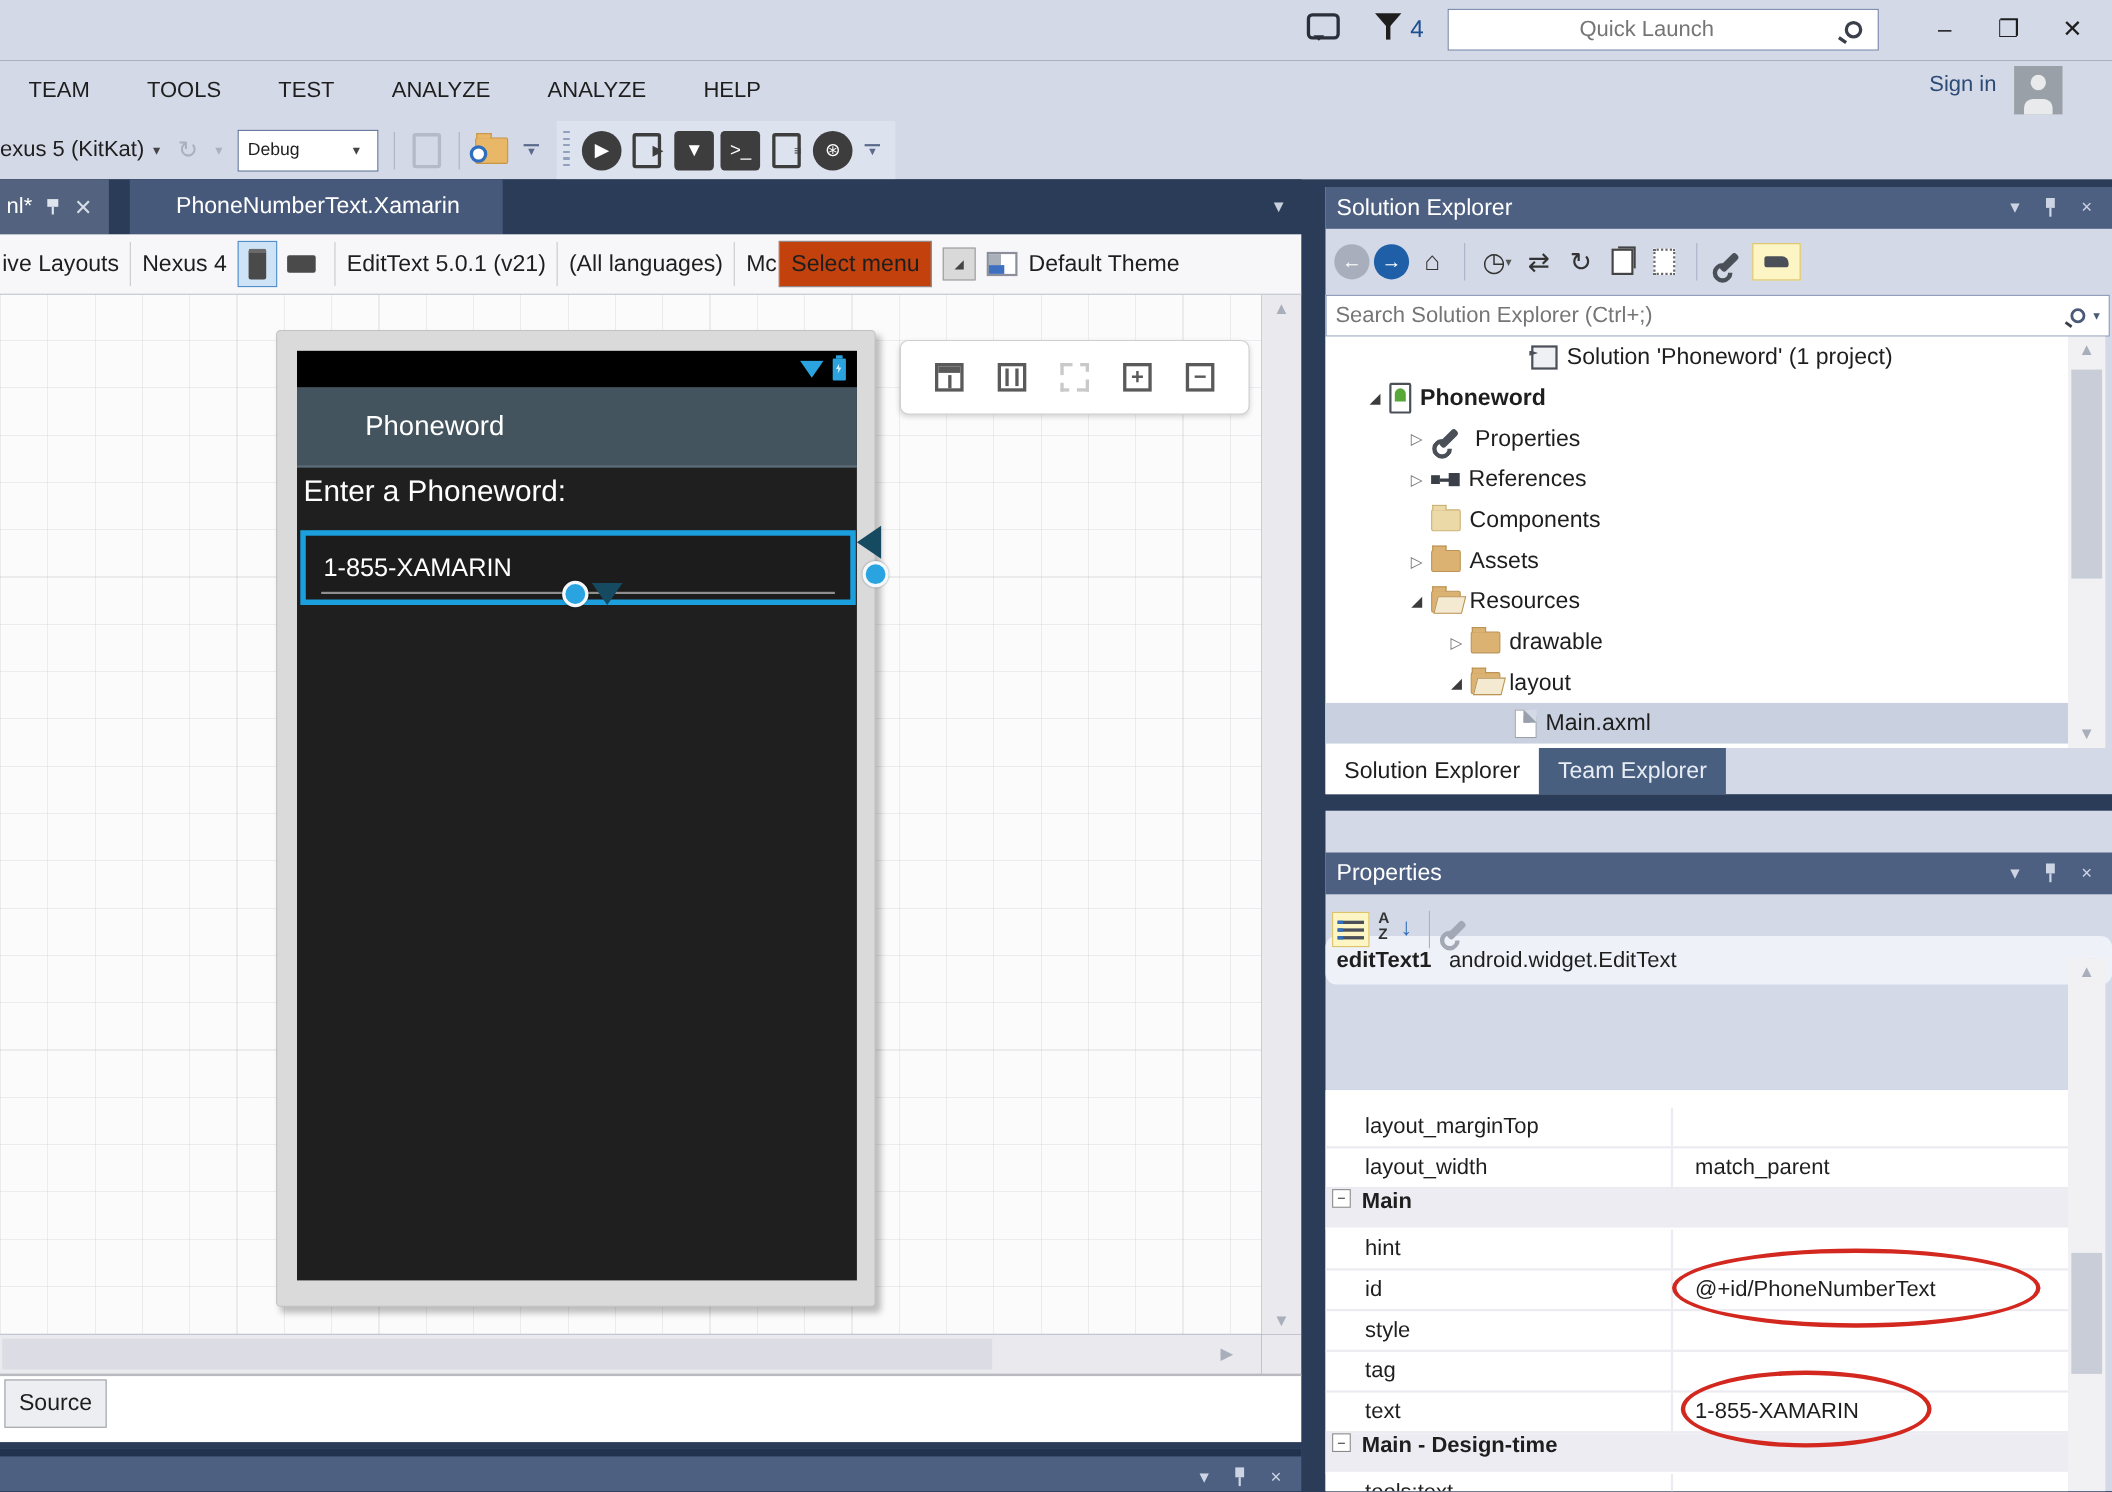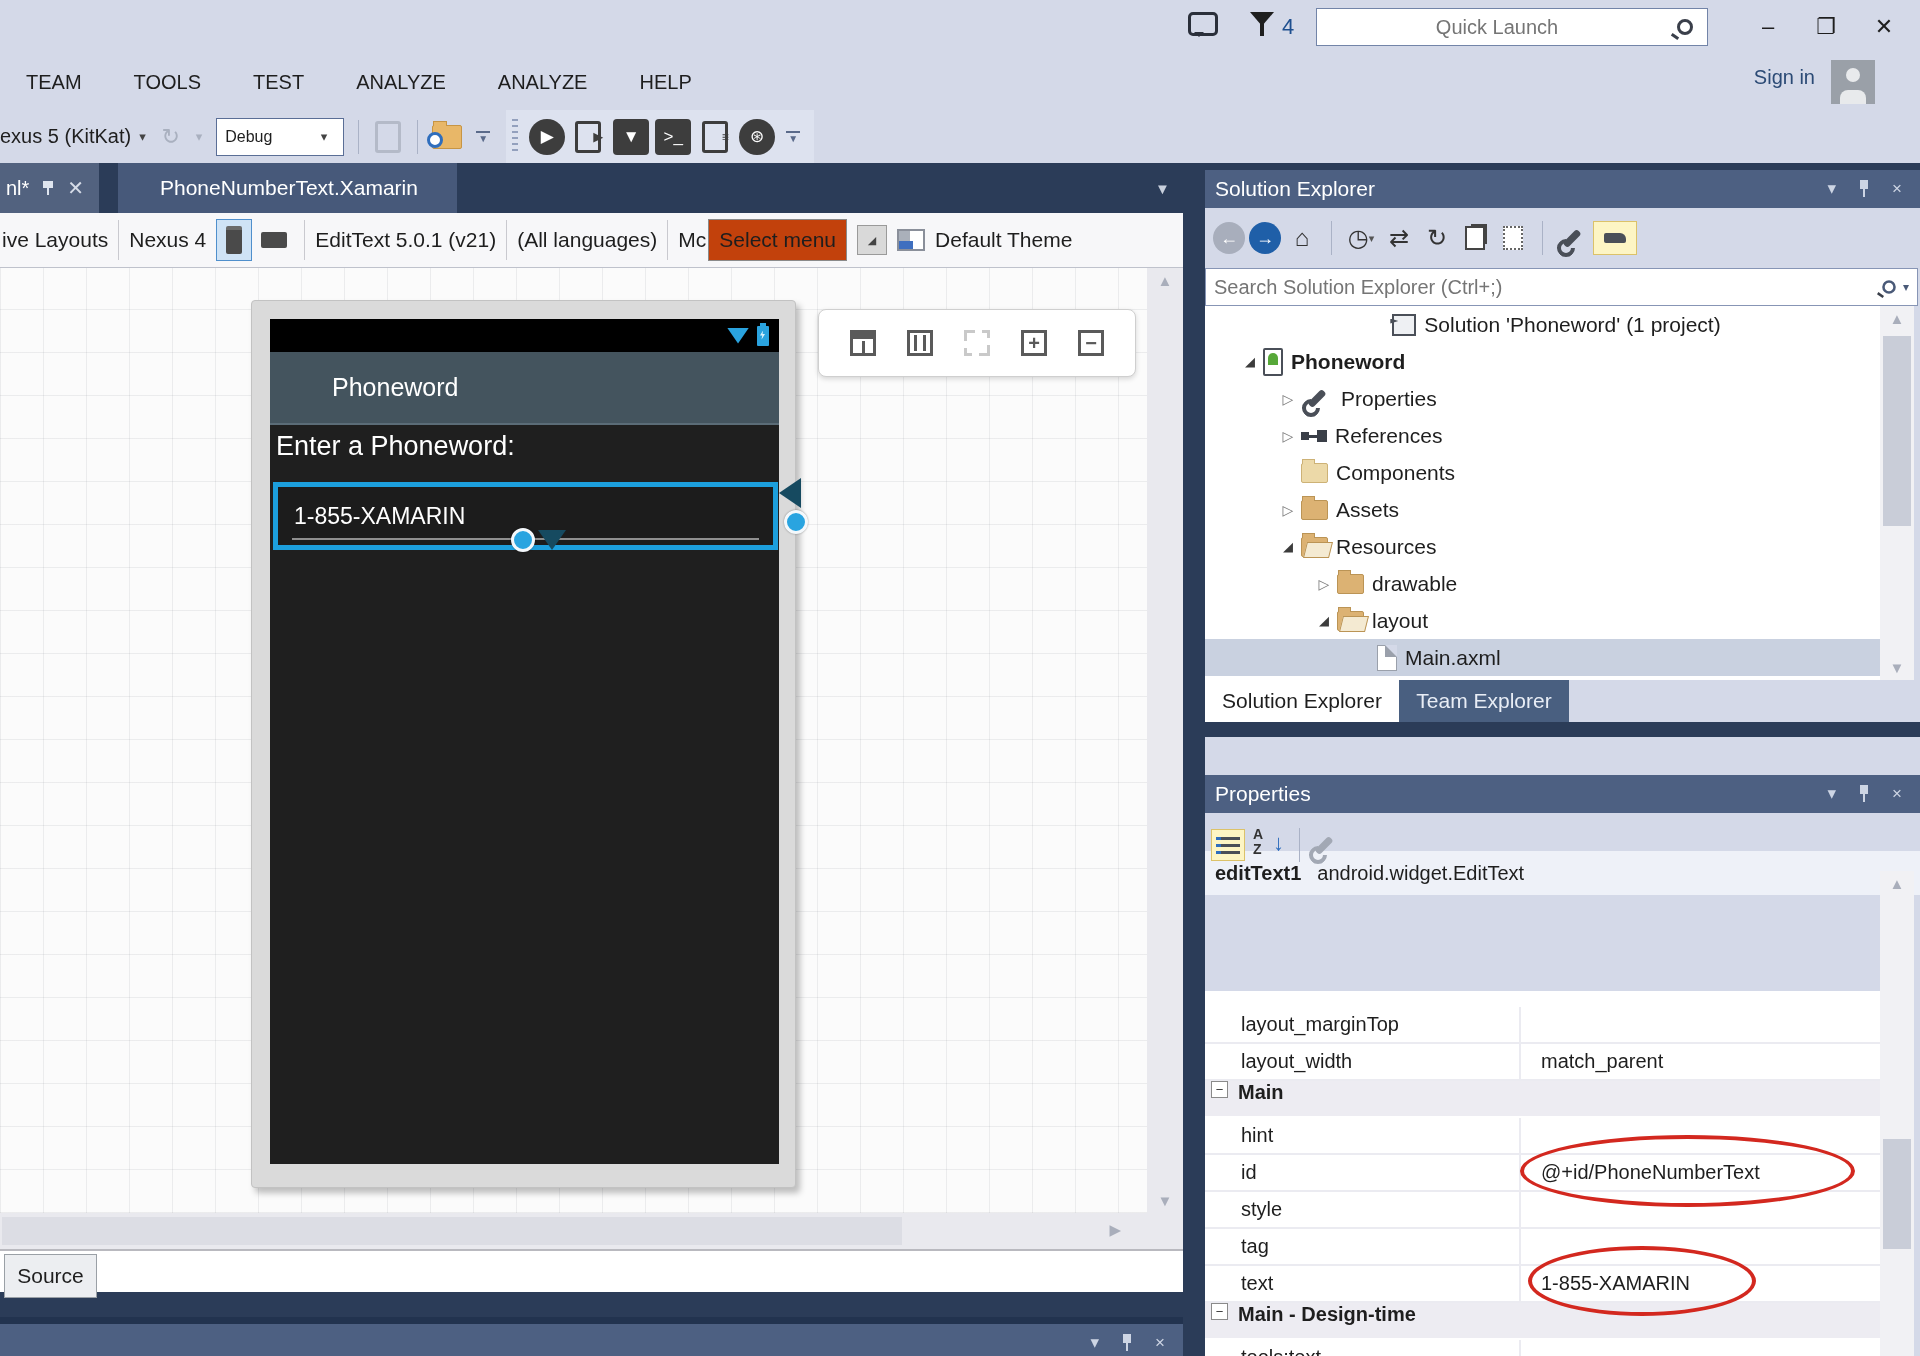--- a/index.html
+++ b/index.html
@@ -69,21 +69,21 @@
   .canvas{left:0;top:268px;width:1147px;height:945px;background:#fbfbfb;
     background-image:repeating-linear-gradient(0deg,rgba(120,125,135,.12) 0 1px,transparent 1px 43px),
                      repeating-linear-gradient(90deg,rgba(120,125,135,.12) 0 1px,transparent 1px 43px);}
   .vscroll{left:1147px;top:268px;width:36px;height:945px;background:#e9e9ee;display:flex;flex-direction:column;justify-content:space-between;align-items:center;}
   .hscroll{left:0;top:1213px;width:1147px;height:36px;background:#e9e9ee;}
   .scorner{left:1147px;top:1213px;width:36px;height:36px;background:#e9e9ee;}
   .sarrow{color:#a9aebb;font-size:15px;padding:4px 0;}
   .hthumb{position:absolute;left:2px;top:4px;width:900px;height:28px;background:#dcdde4;}
   .harrow{position:absolute;right:26px;top:8px;color:#a9aebb;font-size:15px;}
 
-  .sourcestrip{left:0;top:1249px;width:1183px;height:43px;background:#fff;border-top:2px solid #b9b9bf;}
+  .sourcestrip{left:0;top:1249px;width:1183px;height:62px;background:#fff;border-top:2px solid #b9b9bf;}
   .srcbtn{position:absolute;left:4px;top:3px;width:93px;height:44px;background:#eceef1;border:1px solid #9aa0a6;display:flex;align-items:center;justify-content:center;font-size:21px;}
   .botheader{left:0;top:1317px;width:1183px;height:39px;background:#4d6082;border-top:7px solid #22334f;}
   .ph-icons{position:absolute;right:18px;top:8px;display:flex;gap:22px;align-items:center;color:#cdd5e4;font-size:17px;}
   .pin-ic{position:relative;width:12px;height:18px;}
   .pin-ic::before{content:"";position:absolute;left:2px;top:0;width:8px;height:9px;background:#cdd5e4;}
   .pin-ic::after{content:"";position:absolute;left:5px;top:9px;width:2px;height:8px;background:#cdd5e4;}
 
   
   .phoneframe{left:251px;top:300px;width:545px;height:888px;background:#dadada;border:1px solid #c2c2c2;border-radius:4px;box-shadow:4px 5px 6px rgba(0,0,0,.25);}
   .pscreen{position:absolute;left:18px;top:18px;width:509px;height:845px;background:#1f1f1f;}
@@ -431,21 +431,21 @@
 
   <div class="abs rpanel" style="left:1205px;top:737px;width:715px;height:619px;"></div>
   <div class="abs phead" style="left:1205px;top:737px;width:715px;height:38px;">
     <span>Properties</span>
     <div class="ph-icons">
       <span class="glyph-down"></span>
       <span class="pin-ic"></span>
       <span class="glyph-x"></span>
     </div>
   </div>
-  <div class="abs objrow" style="left:1205px;top:775px;width:715px;height:44px;">
+  <div class="abs objrow" style="left:1205px;top:775px;width:715px;height:44px;border-radius:10px;">
     <span style="font-weight:bold;">editText1</span>
     <span>android.widget.EditText</span>
     <span style="position:absolute;right:14px;font-size:13px;color:#444;">▾</span>
   </div>
   <div class="abs ptools" style="left:1205px;top:819px;width:715px;">
     <div class="catic hl">
         <i></i>
         <i></i>
         <i></i>
       </div>

